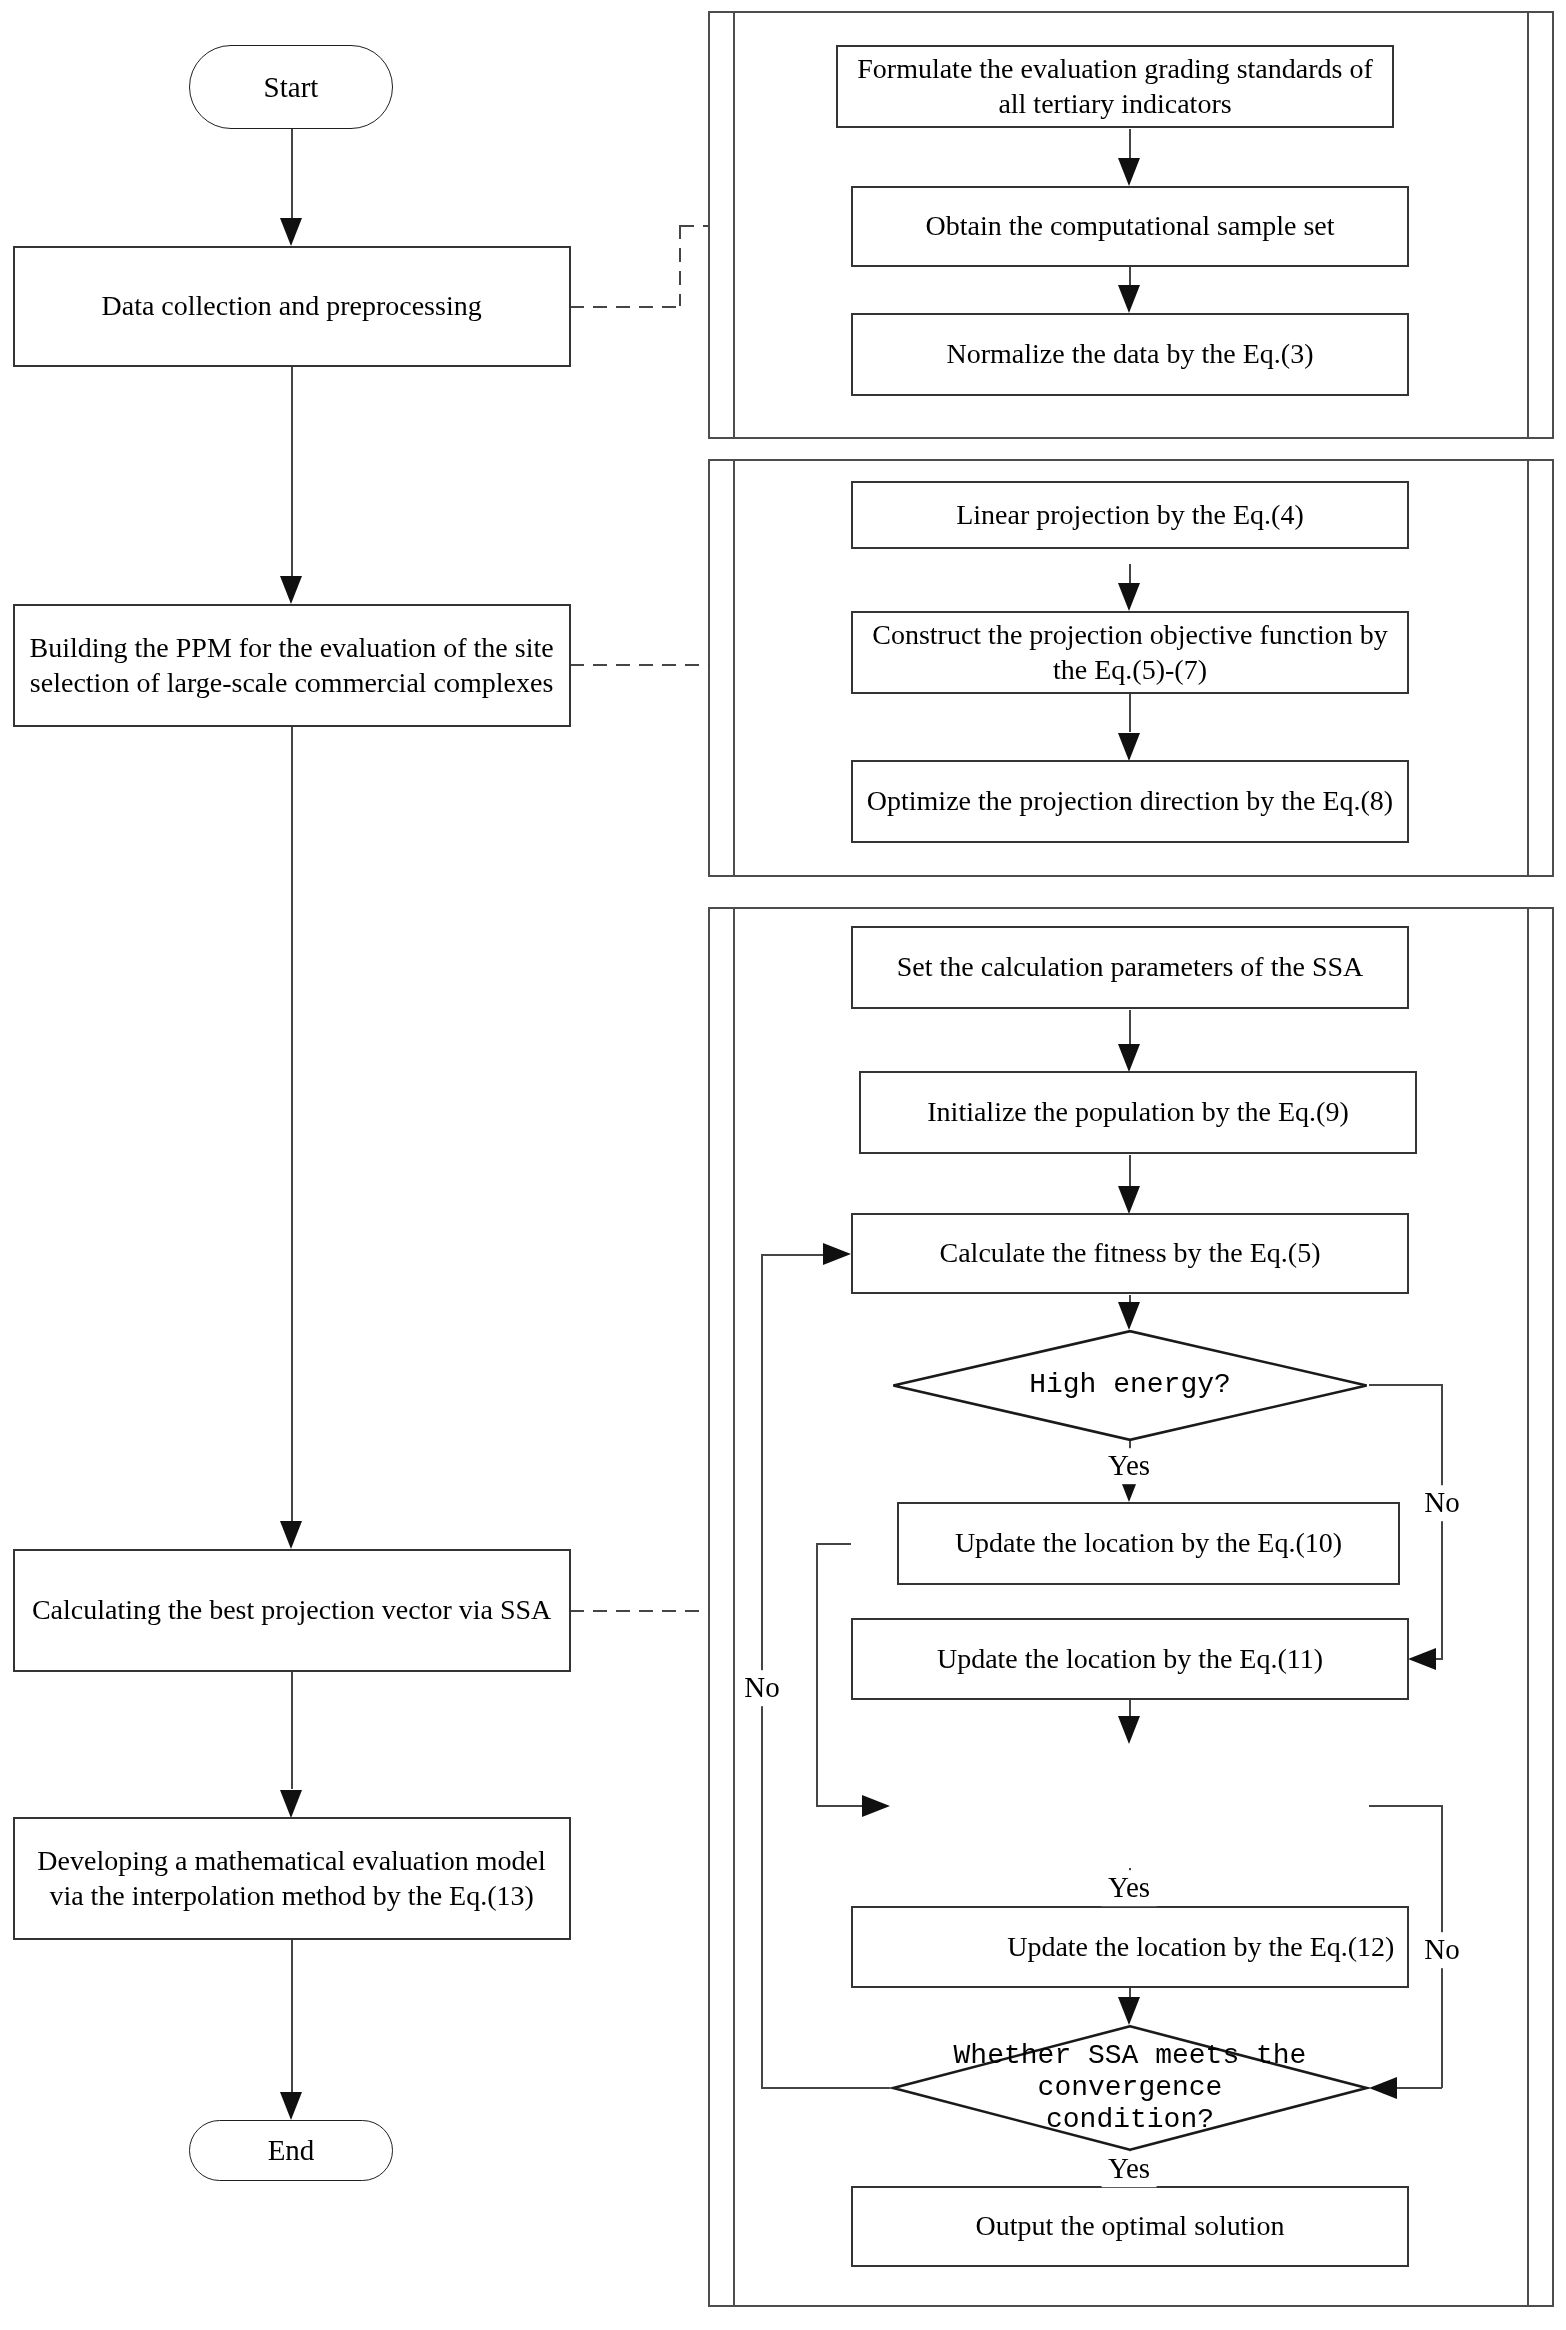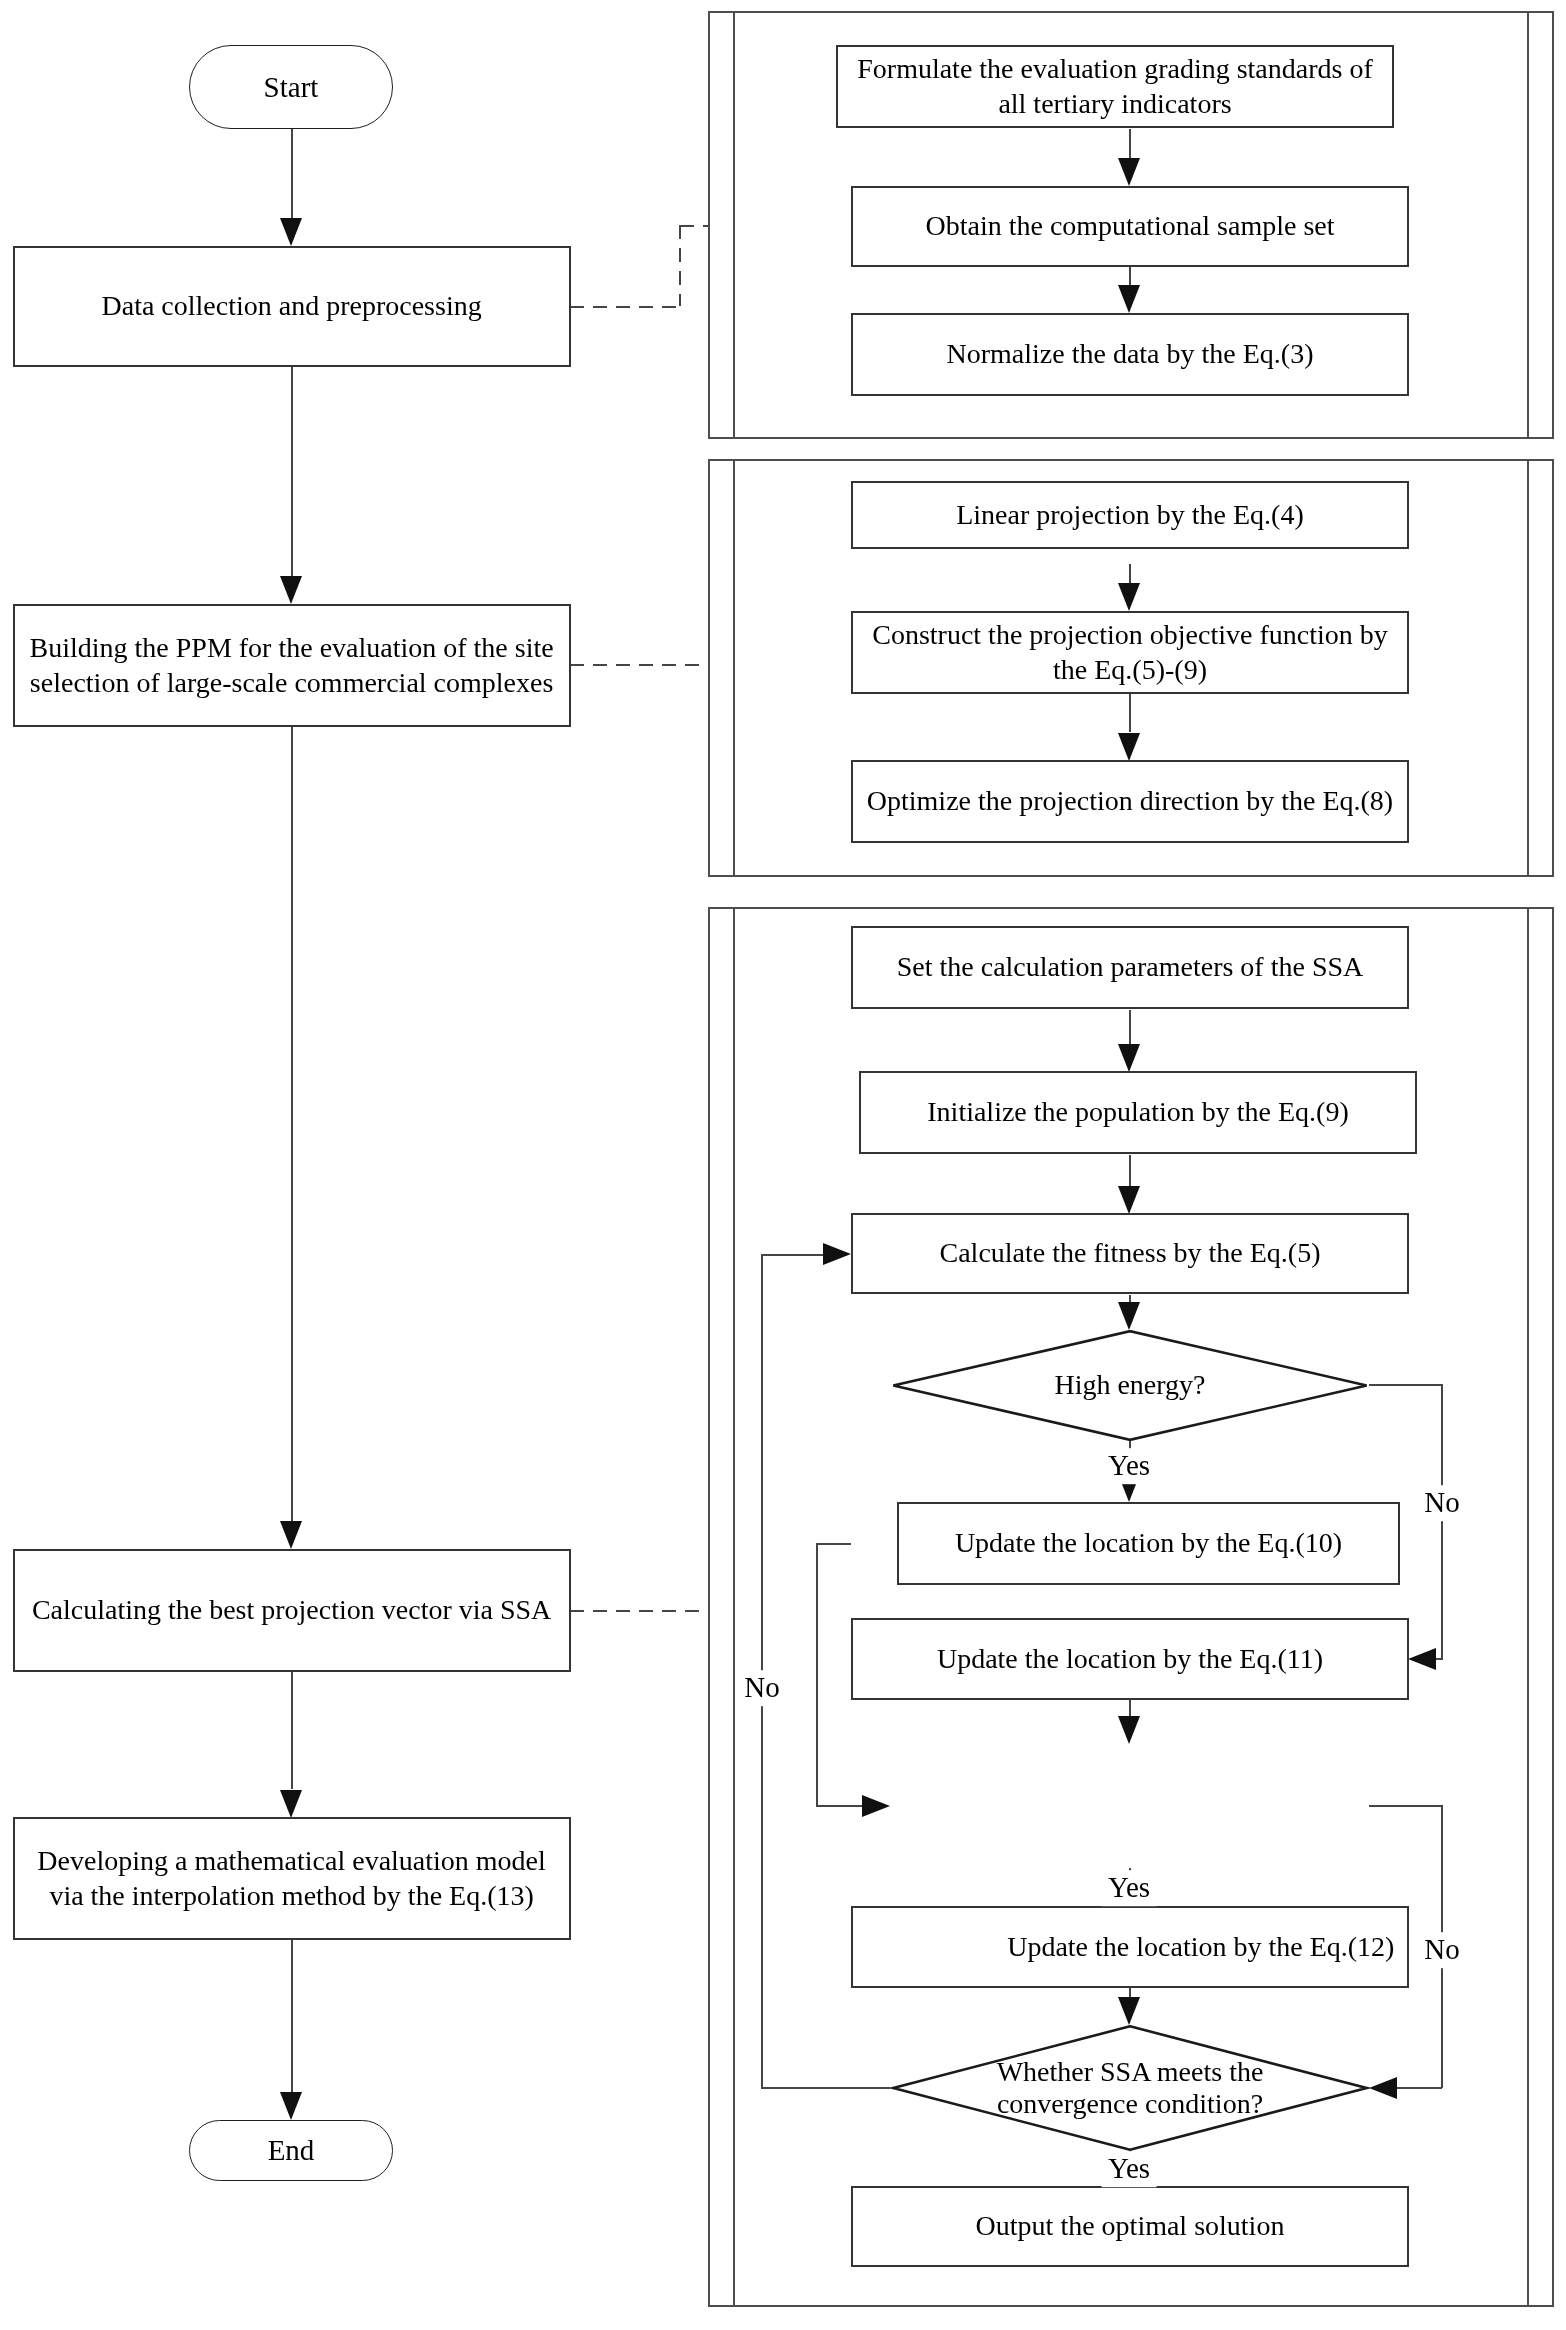--- a/index.html
+++ b/index.html
@@ -22,21 +22,21 @@
   .hdash{position:absolute;height:1.9px;z-index:1;
     background:repeating-linear-gradient(90deg,#454545 0 14px,transparent 14px 23px);}
   .ah-down,.ah-right,.ah-left{position:absolute;width:0;height:0;z-index:1;}
   .ah-down{border-left:11.4px solid transparent;border-right:11.4px solid transparent;border-top:28px solid #101010;}
   .ah-right{border-top:11.4px solid transparent;border-bottom:11.4px solid transparent;border-left:28px solid #101010;}
   .ah-left{border-top:11.4px solid transparent;border-bottom:11.4px solid transparent;border-right:28px solid #101010;}
   .diamond{position:absolute;z-index:2;}
   .diamond svg{position:absolute;left:0;top:0;width:100%;height:100%;display:block;}
   .diamond polygon{fill:#ffffff;stroke:#1a1a1a;stroke-width:2.6;vector-effect:non-scaling-stroke;}
   .dtext{position:absolute;left:0;top:0;right:0;bottom:0;display:flex;align-items:center;justify-content:center;
-    text-align:center;font-size:28px;line-height:1.15;padding:0 60px;}
+    text-align:center;font-size:28px;line-height:1.15;padding:0 60px;font-family:Liberation Mono, monospace;}
   .lbl{position:absolute;transform:translate(-50%,-50%);background:#fff;padding:1.3px 6.3px;
     font-size:29px;z-index:3;white-space:nowrap;}
 </style>
 </head>
 <body>
 
 <div id="canvas">
 
   <div class="stadium" style="left:189px;top:45px;width:204px;height:84px;">
     <span>Start</span>
@@ -106,21 +106,21 @@
     <div class="innerline" style="left:23px;"></div>
     <div class="innerline" style="right:23px;"></div>
   </div>
 
   <div class="pbox" style="left:851px;top:481px;width:558px;height:68px;">
     <span>Linear projection by the Eq.(4)</span>
   </div>
   <div class="vline" style="left:1129px;top:564px;height:19px;"></div>
   <div class="ah-down" style="left:1118px;top:583px;"></div>
   <div class="pbox" style="left:851px;top:611px;width:558px;height:83px;">
-    <span>Construct the projection objective function by the Eq.(5)-(9)</span>
+    <span>Construct the projection objective function by the Eq.(5)-(7)</span>
   </div>
   <div class="vline" style="left:1129px;top:694px;height:38px;"></div>
   <div class="ah-down" style="left:1118px;top:733px;"></div>
   <div class="pbox" style="left:851px;top:760px;width:558px;height:83px;">
     <span>Optimize the projection direction by the Eq.(8)</span>
   </div>
 
   <div class="panel" style="left:708px;top:907px;width:846px;height:1400px;">
     <div class="innerline" style="left:23px;"></div>
     <div class="innerline" style="right:23px;"></div>

